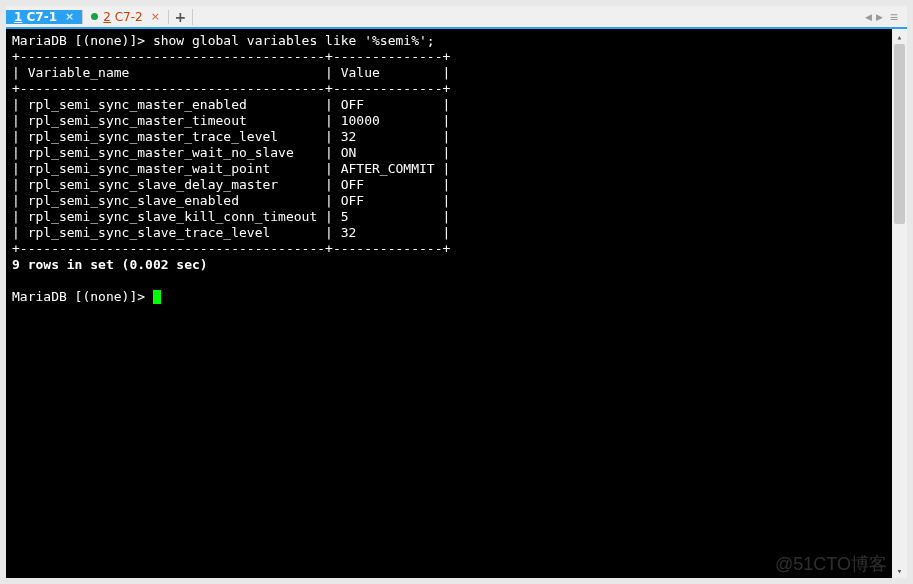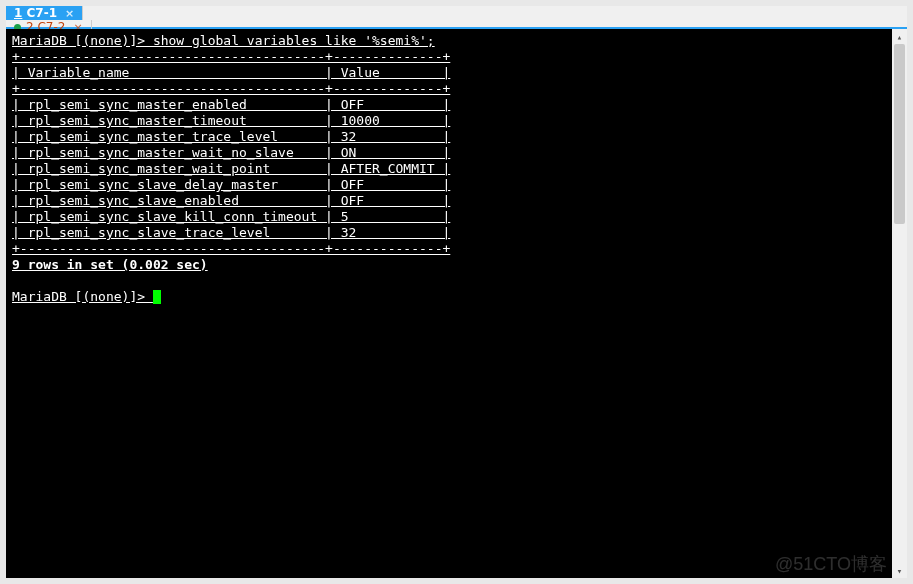--- a/index.html
+++ b/index.html
@@ -18,23 +18,22 @@
     border: 6px solid #e8e8e8;
     width: 913px;
     height: 584px;
     display: flex;
     flex-direction: column;
   }
   .tabbar {
     height: 23px;
     background: #f0f0f0;
     display: flex;
-    align-items: flex-start;
+    align-items: center;
     border-bottom: 2px solid #2aa1f3;
-    flex-direction: column;
   }
   .tab {
     display: flex;
     align-items: center;
     gap: 5px;
     padding: 0 8px;
     font-family: "DejaVu Sans", Arial, sans-serif;
     font-size: 12px;
     color: #c2410c;
     cursor: pointer;
@@ -88,21 +87,20 @@
     display: flex;
   }
   .terminal {
     flex: 1;
     padding: 4px 6px;
     color: #fff;
     white-space: pre;
     line-height: 16px;
     font-size: 13px;
     overflow: hidden;
-    text-decoration: underline;
   }
   .bold { font-weight: bold; }
   .cursor {
     display: inline-block;
     width: 8px; height: 14px;
     background: #00ff00;
     vertical-align: text-bottom;
   }
   .scrollbar {
     width: 15px;

